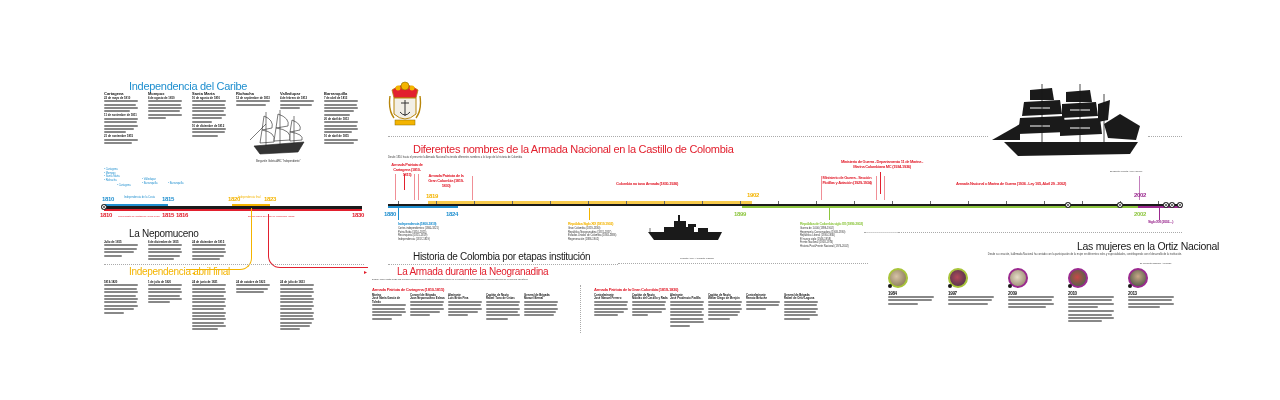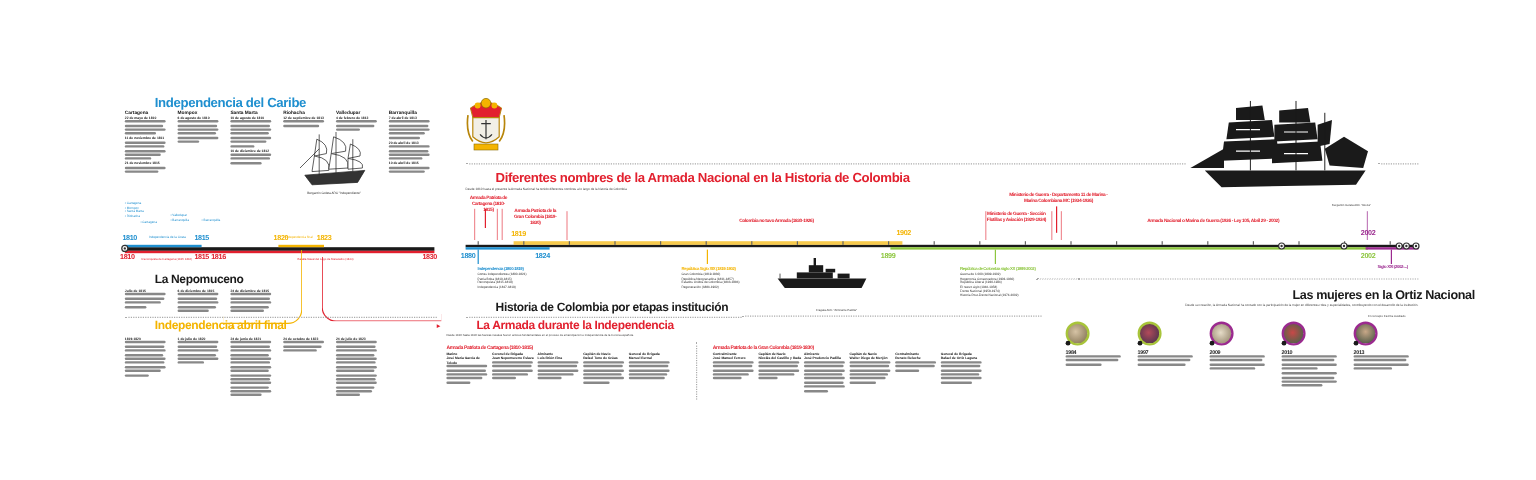--- a/index.html
+++ b/index.html
@@ -12,21 +12,21 @@
   .blue { color: #1f8fcf; }
   .red { color: #e2202e; }
   .yellow { color: #f4b400; }
   .green { color: #8dc63f; }
   .purple { color: #9b2a8f; }
   .dotline { border-top: 1px dotted #aaa; height: 0; }
   .vline { width: 1px; }
   .textblock { width: 36px; }
   .para-line { height: 2px; background: #888; margin-bottom: 1.4px; border-radius: 1px; }
   .col-title { font-size: 3px; font-weight: bold; color: #111; margin-bottom: 1.5px; line-height: 3.4px; }
-  .section-title { font-weight: bold; white-space: nowrap; padding-left: 25px; }
+  .section-title { font-weight: normal; white-space: nowrap; padding-left: 25px; }
   .tick { width: 1px; height: 3px; background: #666; }
   .circle-photo { border-radius: 50%; }
   .dot-node { width: 5px; height: 5px; border-radius: 50%; background: #333; border: 1px solid #fff; box-shadow: 0 0 0 1px #333; }
   .bullet-list div { font-size: 2.6px; line-height: 3.6px; color: #333; white-space: nowrap; }
 </style>
 </head>
 <body>
 
 <div class="abs section-title cond blue" style="left:104px; top:80px; font-size:11px;">Independencia del Caribe</div>
 
@@ -267,21 +267,21 @@
     <path d="M6 20 L28 20 L28 36 Q17 46 6 36 Z" fill="#f2efe6" stroke="#b8860b" stroke-width="1"></path>
     <path d="M17 22 L17 38 M12 34 Q17 40 22 34 M13 25 L21 25" stroke="#333" stroke-width="1" fill="none"></path>
     <path d="M2 18 Q0 32 6 40 M32 18 Q34 32 28 40" stroke="#b8860b" stroke-width="1.4" fill="none"></path>
     <rect x="7" y="42" width="20" height="5" fill="#f4b400" stroke="#8a6d00" stroke-width="0.5"></rect>
   </svg>
 </div>
 
 <div class="abs dotline" style="left:388px; top:136px; width:600px;"></div>
 <div class="abs dotline" style="left:1148px; top:136px; width:34px;"></div>
 
-<div class="abs section-title cond red" style="left:388px; top:143px; font-size:11px;">Diferentes nombres de la Armada Nacional en la Historia de Colombia</div>
+<div class="abs section-title cond red" style="left:388px; top:143px; font-size:11px;">Diferentes nombres de la Armada Nacional en la Castillo de Colombia</div>
 <div class="abs" style="left:388px; top:156px; font-size:2.6px; color:#444; white-space:nowrap;">Desde 1810 hasta el presente la Armada Nacional ha tenido diferentes nombres a lo largo de la historia de Colombia</div>
 
 <div class="abs cond red" style="left:390px; top:162px; width:34px; font-size:4px; line-height:5px; text-align:center;">Armada Patriota de Cartagena (1810-1815)</div>
 <div class="abs cond red" style="left:428px; top:173px; width:36px; font-size:4px; line-height:5px; text-align:center;">Armada Patriota de la Gran Colombia (1819-1830)</div>
 <div class="abs cond red" style="left:616px; top:181px; font-size:4px; white-space:nowrap;">Colombia no tuvo Armada (1830-1926)</div>
 <div class="abs cond red" style="left:820px; top:175px; width:54px; font-size:4px; line-height:5px; text-align:center;">Ministerio de Guerra - Sección Flotillas y Aviación (1929-1934)</div>
 <div class="abs cond red" style="left:838px; top:159px; width:88px; font-size:4px; line-height:5px; text-align:center;">Ministerio de Guerra - Departamento 11 de Marina - Marina Colombiana MC (1934-1936)</div>
 <div class="abs cond red" style="left:956px; top:181px; font-size:4px; white-space:nowrap;">Armada Nacional o Marina de Guerra (1936 - Ley 105, Abril 29 - 2002)</div>
 
 <div class="abs vline" style="left:395px; top:174px; height:26px; background:#e2202e; opacity:0.5"></div>
@@ -417,21 +417,21 @@
 </div>
 <div class="abs" style="left:1110px; top:170px; font-size:2.4px; color:#444; white-space:nowrap;">Bergantín Goleta ARC "Gloria"</div>
 
 <div class="abs section-title cond" style="left:388px; top:251px; font-size:10px; color:#1a1a1a;">Historia de Colombia por etapas institución</div>
 <div class="abs dotline" style="left:388px; top:264px; width:230px;"></div>
 <div class="abs dotline" style="left:618px; top:263px; width:250px;"></div>
 <div class="abs" style="left:864px; top:232px; width:36px; height:32px; border-top:1px dotted #aaa; transform:skewX(-40deg); transform-origin:left top;"></div>
 <div class="abs dotline" style="left:898px; top:232px; width:284px;"></div>
 
 <div class="abs" style="left:364px; top:269px; color:#e2202e; font-size:6px; line-height:6px;">▸</div>
-<div class="abs section-title cond red" style="left:372px; top:266px; font-size:10px;">La Armada durante la Independencia</div>
+<div class="abs section-title cond red" style="left:372px; top:266px; font-size:10px;">La Armada durante la Neogranadina</div>
 <div class="abs" style="left:372px; top:278px; font-size:2.4px; color:#444; white-space:nowrap;">Desde 1810 hasta 1830 las fuerzas navales fueron actores fundamentales en el proceso de emancipación e independencia de la Corona española.</div>
 
 <div class="abs cond red" style="left:372px; top:287px; font-size:4.2px; white-space:nowrap;">Armada Patriota de Cartagena (1810-1815)</div>
 <div class="abs" style="left:372px; top:294px; width:200px;">
   <div class="abs textblock" style="left:0">
     <div class="tinyb">Marino</div>
     <div class="tinyb">José María García de Toledo</div>
     <div class="para-line" style="width:34px"></div>
       <div class="para-line" style="width:33px"></div>
       <div class="para-line" style="width:34px"></div>

